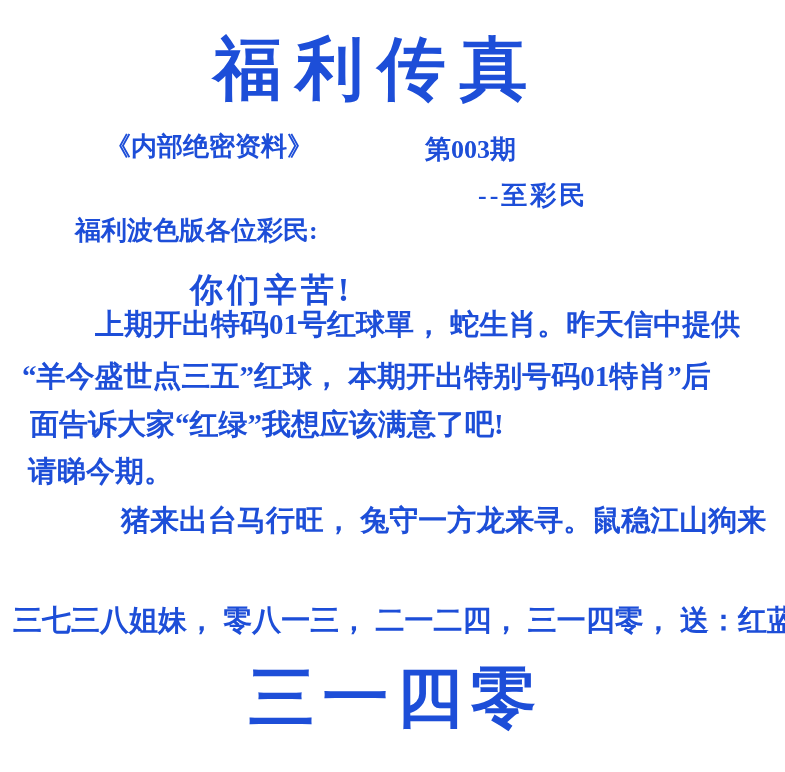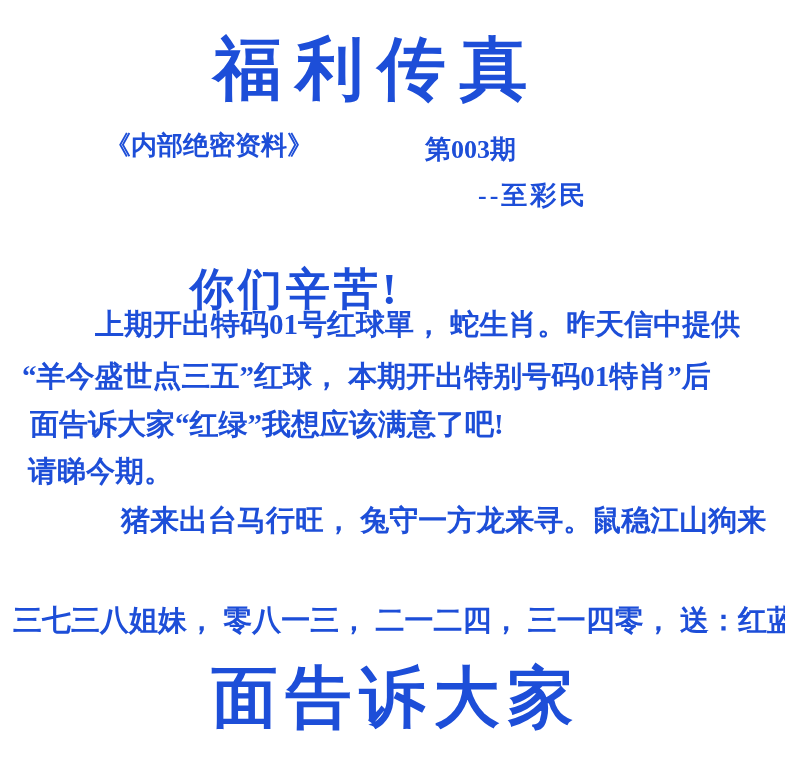--- a/index.html
+++ b/index.html
@@ -25,25 +25,25 @@
   .doc-title {
     top: 32px;
     left: 0;
     width: 100%;
     text-align: center;
     font-size: 68px;
     letter-spacing: 14px;
     text-indent: 14px;
     transform: translateX(-22px);
   }
-  .meta-classification { top: 133px; left: 105px; font-size: 26px; font-family: Liberation Mono, monospace; }
+  .meta-classification { top: 133px; left: 105px; font-size: 26px; }
   .meta-issue          { top: 136px; left: 425px; font-size: 26px; }
   .signature           { top: 182px; left: 478px; font-size: 26px; letter-spacing: 3px; }
   .salutation          { top: 217px; left: 75px;  font-size: 26px; }
-  .greeting            { top: 266px; left: 190px; font-size: 44px; letter-spacing: 4px; }
+  .greeting            { top: 272px; left: 190px; font-size: 33px; letter-spacing: 4px; }
   .body-line           { font-size: 29px; letter-spacing: 0px; }
   .p1-l1 { top: 309px; left: 95px; }
   .p1-l2 { top: 361px; left: 22px; }
   .p1-l3 { top: 409px; left: 30px; }
   .p1-l4 { top: 456px; left: 28px; }
   .p2-l1 { top: 505px; left: 90px; margin-left: 31px; }
   .p2-l2 { top: 555px; left: 12px; }
   .p2-l3 { top: 605px; left: 13px; }
   .doc-footer {
     top: 662px;
@@ -61,31 +61,32 @@
 <div class="page">
 
   <div class="abs doc-title">福利传真</div>
 
   <div class="abs meta-classification">《内部绝密资料》</div>
 
   <div class="abs meta-issue">第003期</div>
 
   <div class="abs signature">--至彩民</div>
 
+  <div class="abs salutation">福利波色版各位彩民:</div>
 
   <div class="abs greeting">你们辛苦!</div>
 
   <div class="abs body-line p1-l1">上期开出特码01号红球單， 蛇生肖。昨天信中提供</div>
 
   <div class="abs body-line p1-l2">“羊今盛世点三五”红球， 本期开出特别号码01特肖”后</div>
 
   <div class="abs body-line p1-l4">请睇今期。</div>
 
   <div class="abs body-line p1-l3">面告诉大家“红绿”我想应该满意了吧!</div>
 
   <div class="abs body-line p2-l1">猪来出台马行旺， 兔守一方龙来寻。鼠稳江山狗来</div>
 
 
   <div class="abs body-line p2-l3">三七三八姐妹， 零八一三， 二一二四， 三一四零， 送：红蓝</div>
 
-  <div class="abs doc-footer">面告诉大家</div>
+  <div class="abs doc-footer">三一四零</div>
 
 </div>
 
 </body></html>

